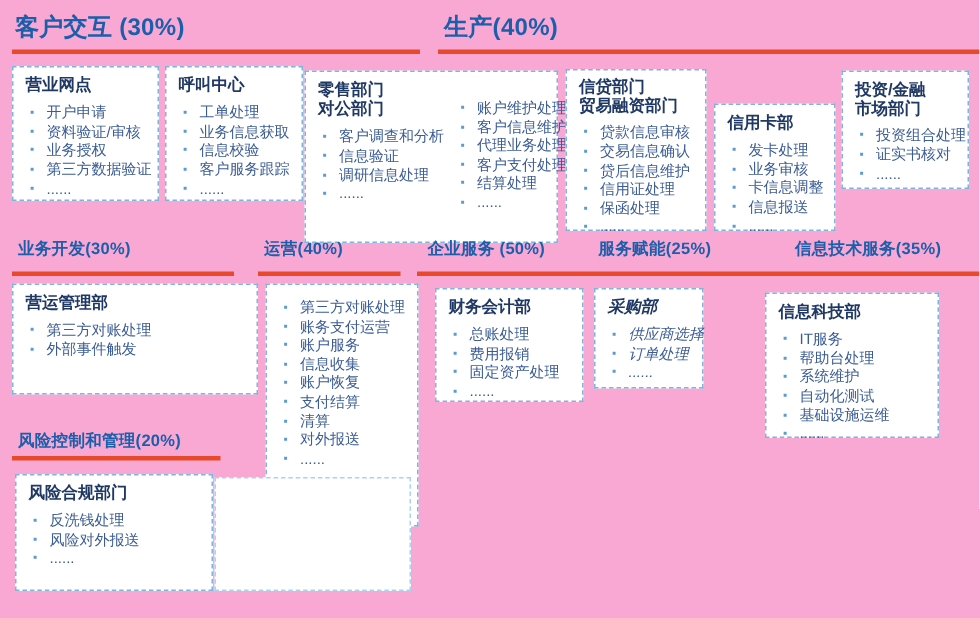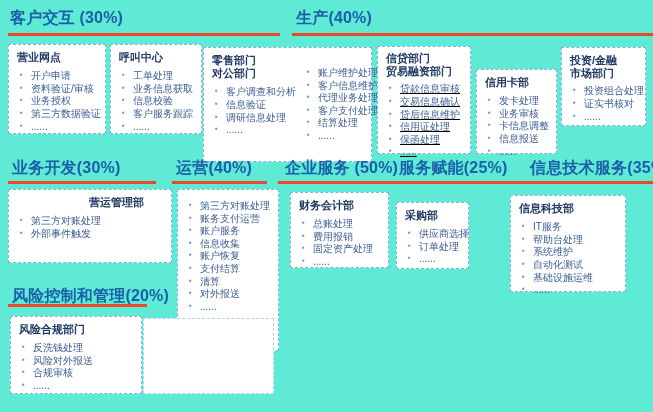--- a/index.html
+++ b/index.html
@@ -1,33 +1,33 @@
 <!DOCTYPE html>
 <html><head>
 <meta charset="utf-8">
 <style>
   html,body { margin:0; padding:0; background:#ffffff; }
   .canvas {
-    position:relative; width:653px; height:412px; background:#5eead4;
+    position:relative; width:653px; height:412px; background:#f9a8d4;
     font-family:"Liberation Sans","DejaVu Sans",sans-serif; overflow:hidden;
   }
   .hdr {
     position:absolute; font-weight:bold; font-size:16px; letter-spacing:0.2px;
     color:#1B5FAA; white-space:nowrap;
   }
-  .hdr-sm { font-size:16px; }
+  .hdr-sm { font-size:11px; }
   .rline { position:absolute; height:3px; background:#E8492B; }
   .box {
     position:absolute; box-sizing:border-box; background:#ffffff;
     border:1px dashed #7FB4DE; padding:6px 5px 5px 8px;
   }
   .box-title {
     font-size:11px; font-weight:bold; color:#1F3864; line-height:1.2; white-space:nowrap;
   }
-  .offset-title { text-align:right; padding-right:22px; }
+  .offset-title { text-align:left; padding-right:22px; }
   ul.items { list-style:none; margin:6px 0 0 0; padding:0; }
   ul.items li {
     position:relative; font-size:10px; color:#3B5C95; line-height:1.26;
     padding-left:14px; white-space:nowrap;
   }
   ul.items li::before {
     content:"▪"; position:absolute; left:3px; top:0; font-size:8px; color:#5B9BD5;
   }
   .cols { display:flex; }
   .col-left { width:92px; flex:0 0 auto; }
@@ -87,21 +87,21 @@
           <li>客户支付处理</li>
           <li>结算处理</li>
           <li>......</li>
         </ul>
     </div>
   </div>
 
   <div class="box" style="left:377px; top:46px; width:94px; height:108px; padding-top:5px;">
     <div class="box-title">信贷部门</div>
     <div class="box-title">贸易融资部门</div>
-    <ul class="items" style="margin-top:5px;text-decoration:underline;">
+    <ul class="items" style="margin-top:5px;">
         <li>贷款信息审核</li>
         <li>交易信息确认</li>
         <li>贷后信息维护</li>
         <li>信用证处理</li>
         <li>保函处理</li>
         <li>......</li>
       </ul>
   </div>
 
   <div class="box" style="left:476px; top:47px; width:81px; height:85px;margin-top:22px;">
@@ -161,21 +161,21 @@
   <div class="box" style="left:290px; top:192px; width:99px; height:76px;">
     <div class="box-title">财务会计部</div>
     <ul class="items">
         <li>总账处理</li>
         <li>费用报销</li>
         <li>固定资产处理</li>
         <li>......</li>
       </ul>
   </div>
 
-  <div class="box" style="left:396px; top:202px; width:73px; height:67px;">
+  <div class="box" style="left:396px; top:192px; width:73px; height:67px;font-style:italic;">
     <div class="box-title">采购部</div>
     <ul class="items">
         <li>供应商选择</li>
         <li>订单处理</li>
         <li>......</li>
       </ul>
   </div>
 
   <div class="box" style="left:510px; top:195px; width:116px; height:97px;">
     <div class="box-title">信息科技部</div>
@@ -190,20 +190,19 @@
   </div>
 
   <div class="hdr hdr-sm" style="left:12px; top:286px;">风险控制和管理(20%)</div>
   <div class="rline" style="left:8px; top:304px; width:139px;"></div>
 
   <div class="box" style="left:10px; top:316px; width:132px; height:78px;">
     <div class="box-title">风险合规部门</div>
     <ul class="items">
         <li>反洗钱处理</li>
         <li>风险对外报送</li>
-        <li>合规审核</li>
         <li>......</li>
       </ul>
   </div>
 
   <div class="box empty-box" style="left:143px; top:318px; width:131px; height:76px;"></div>
 
 </div>
 
 </body></html>

